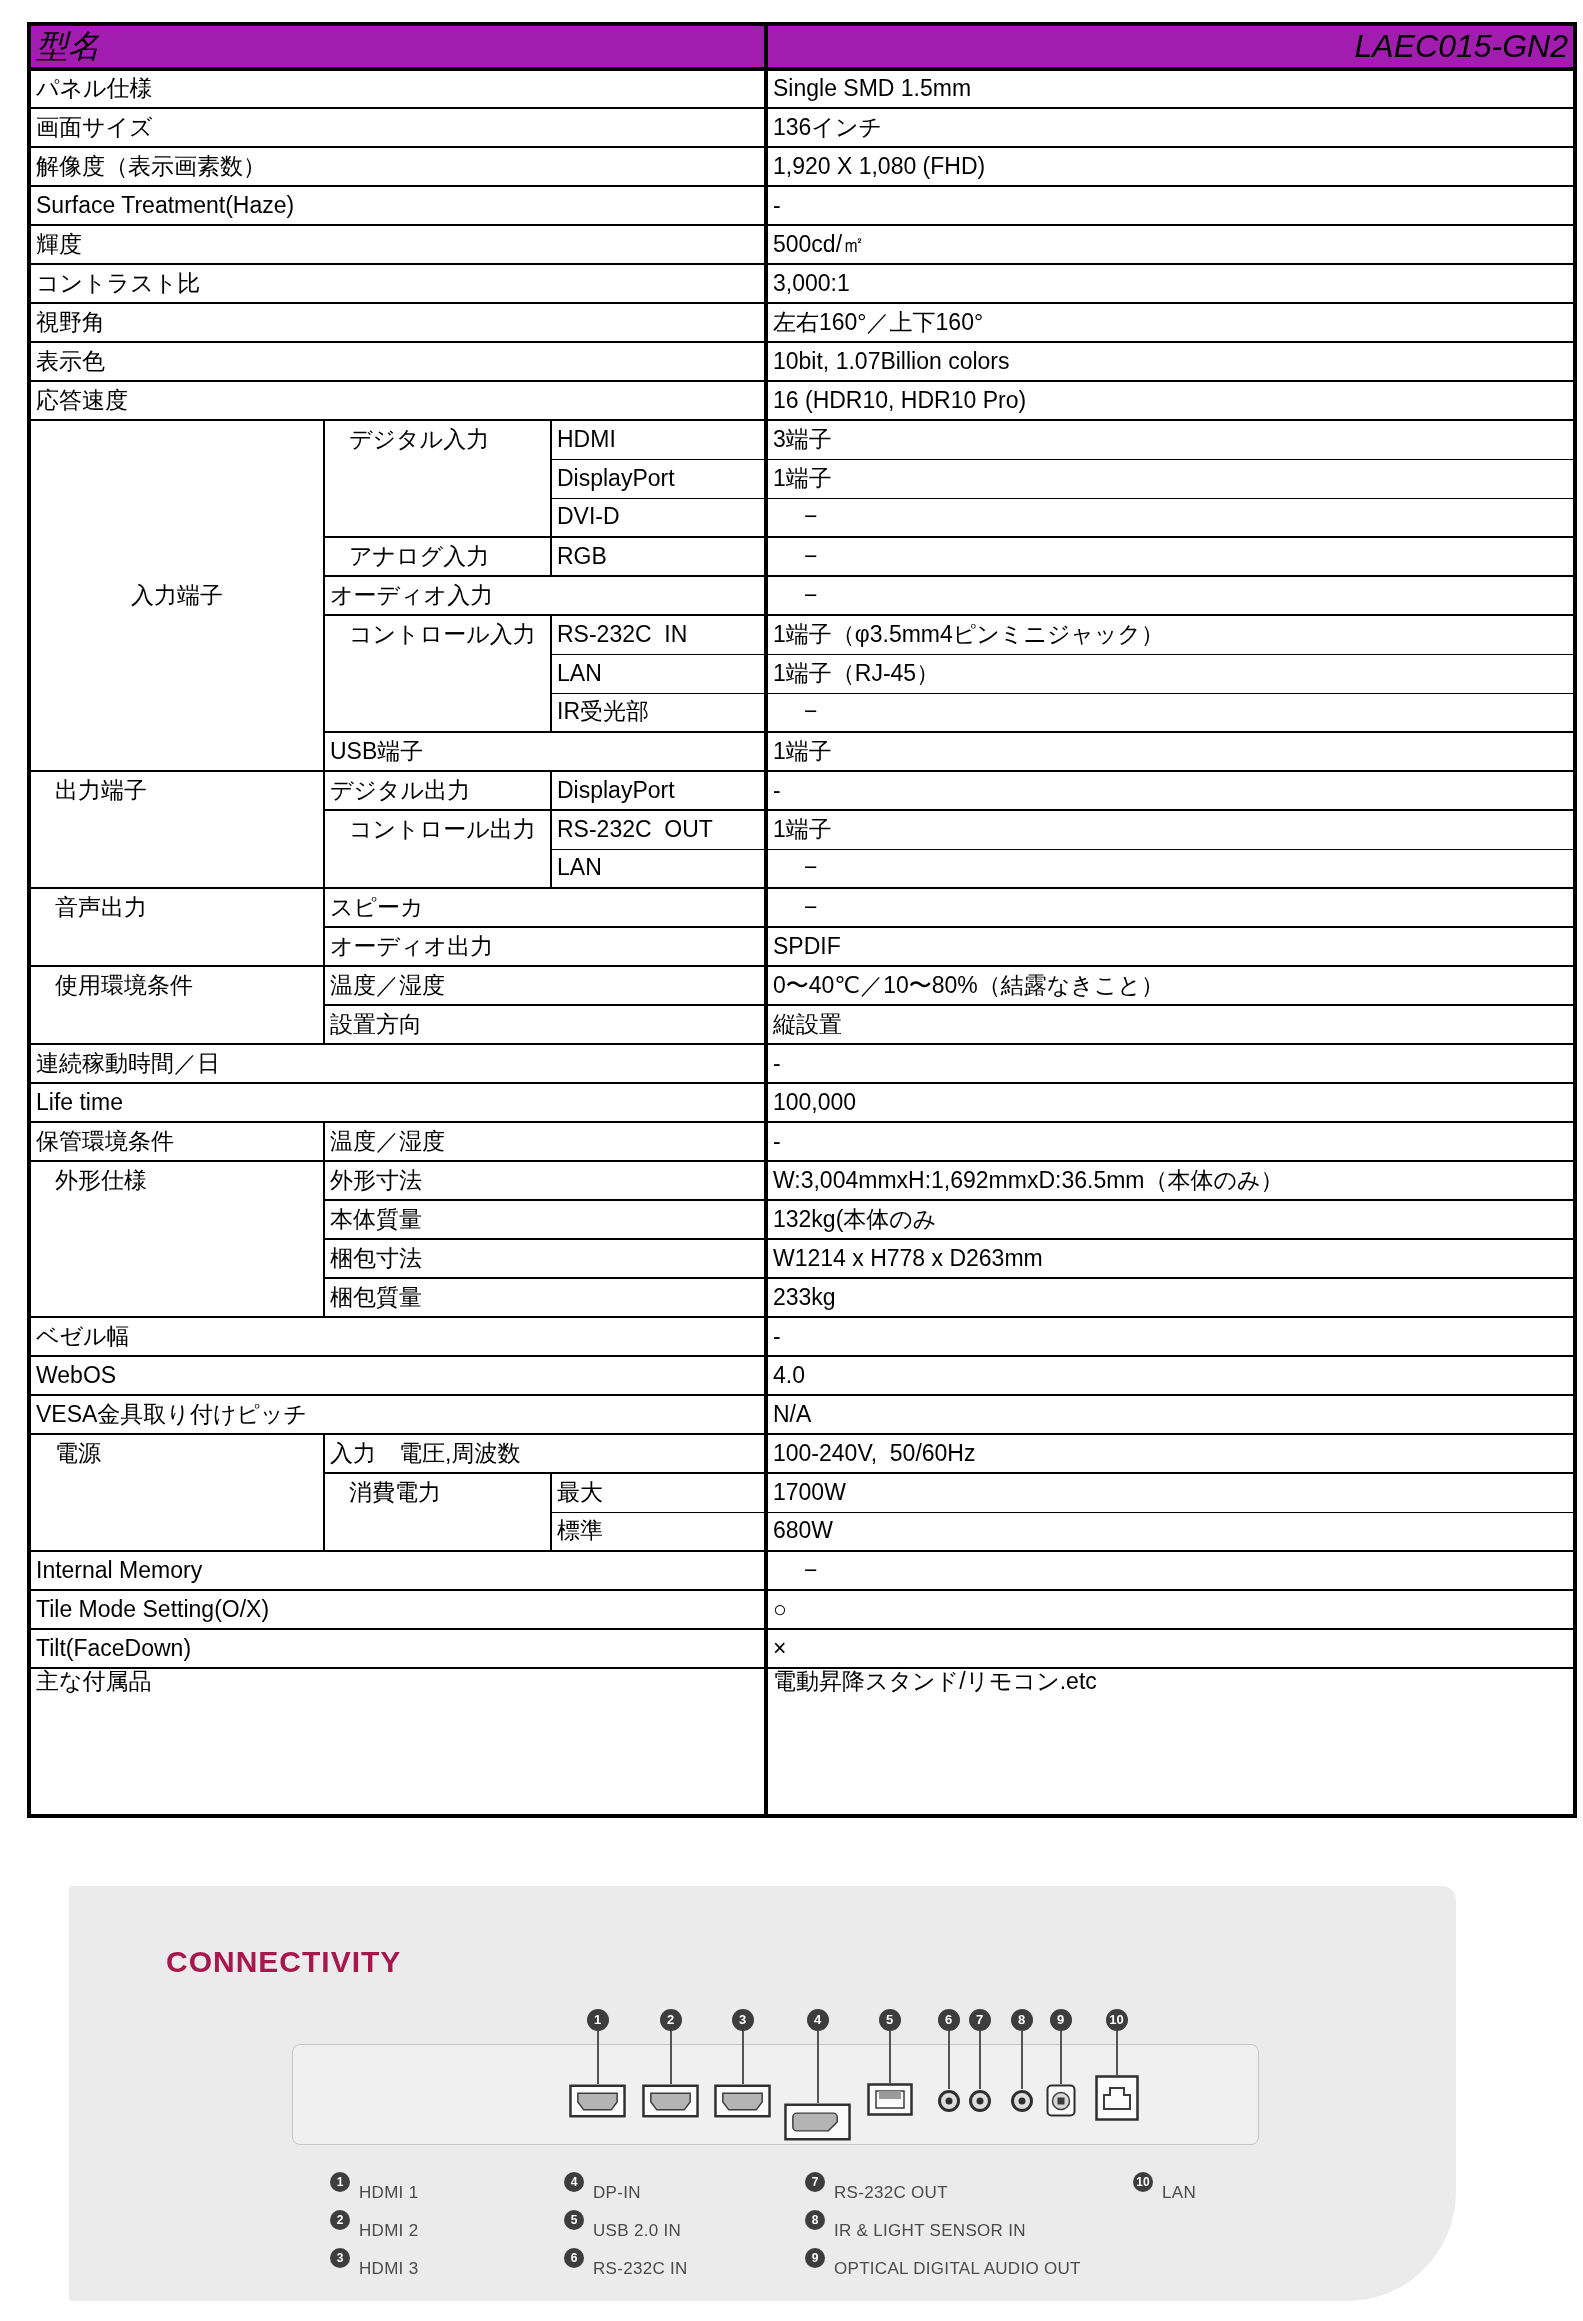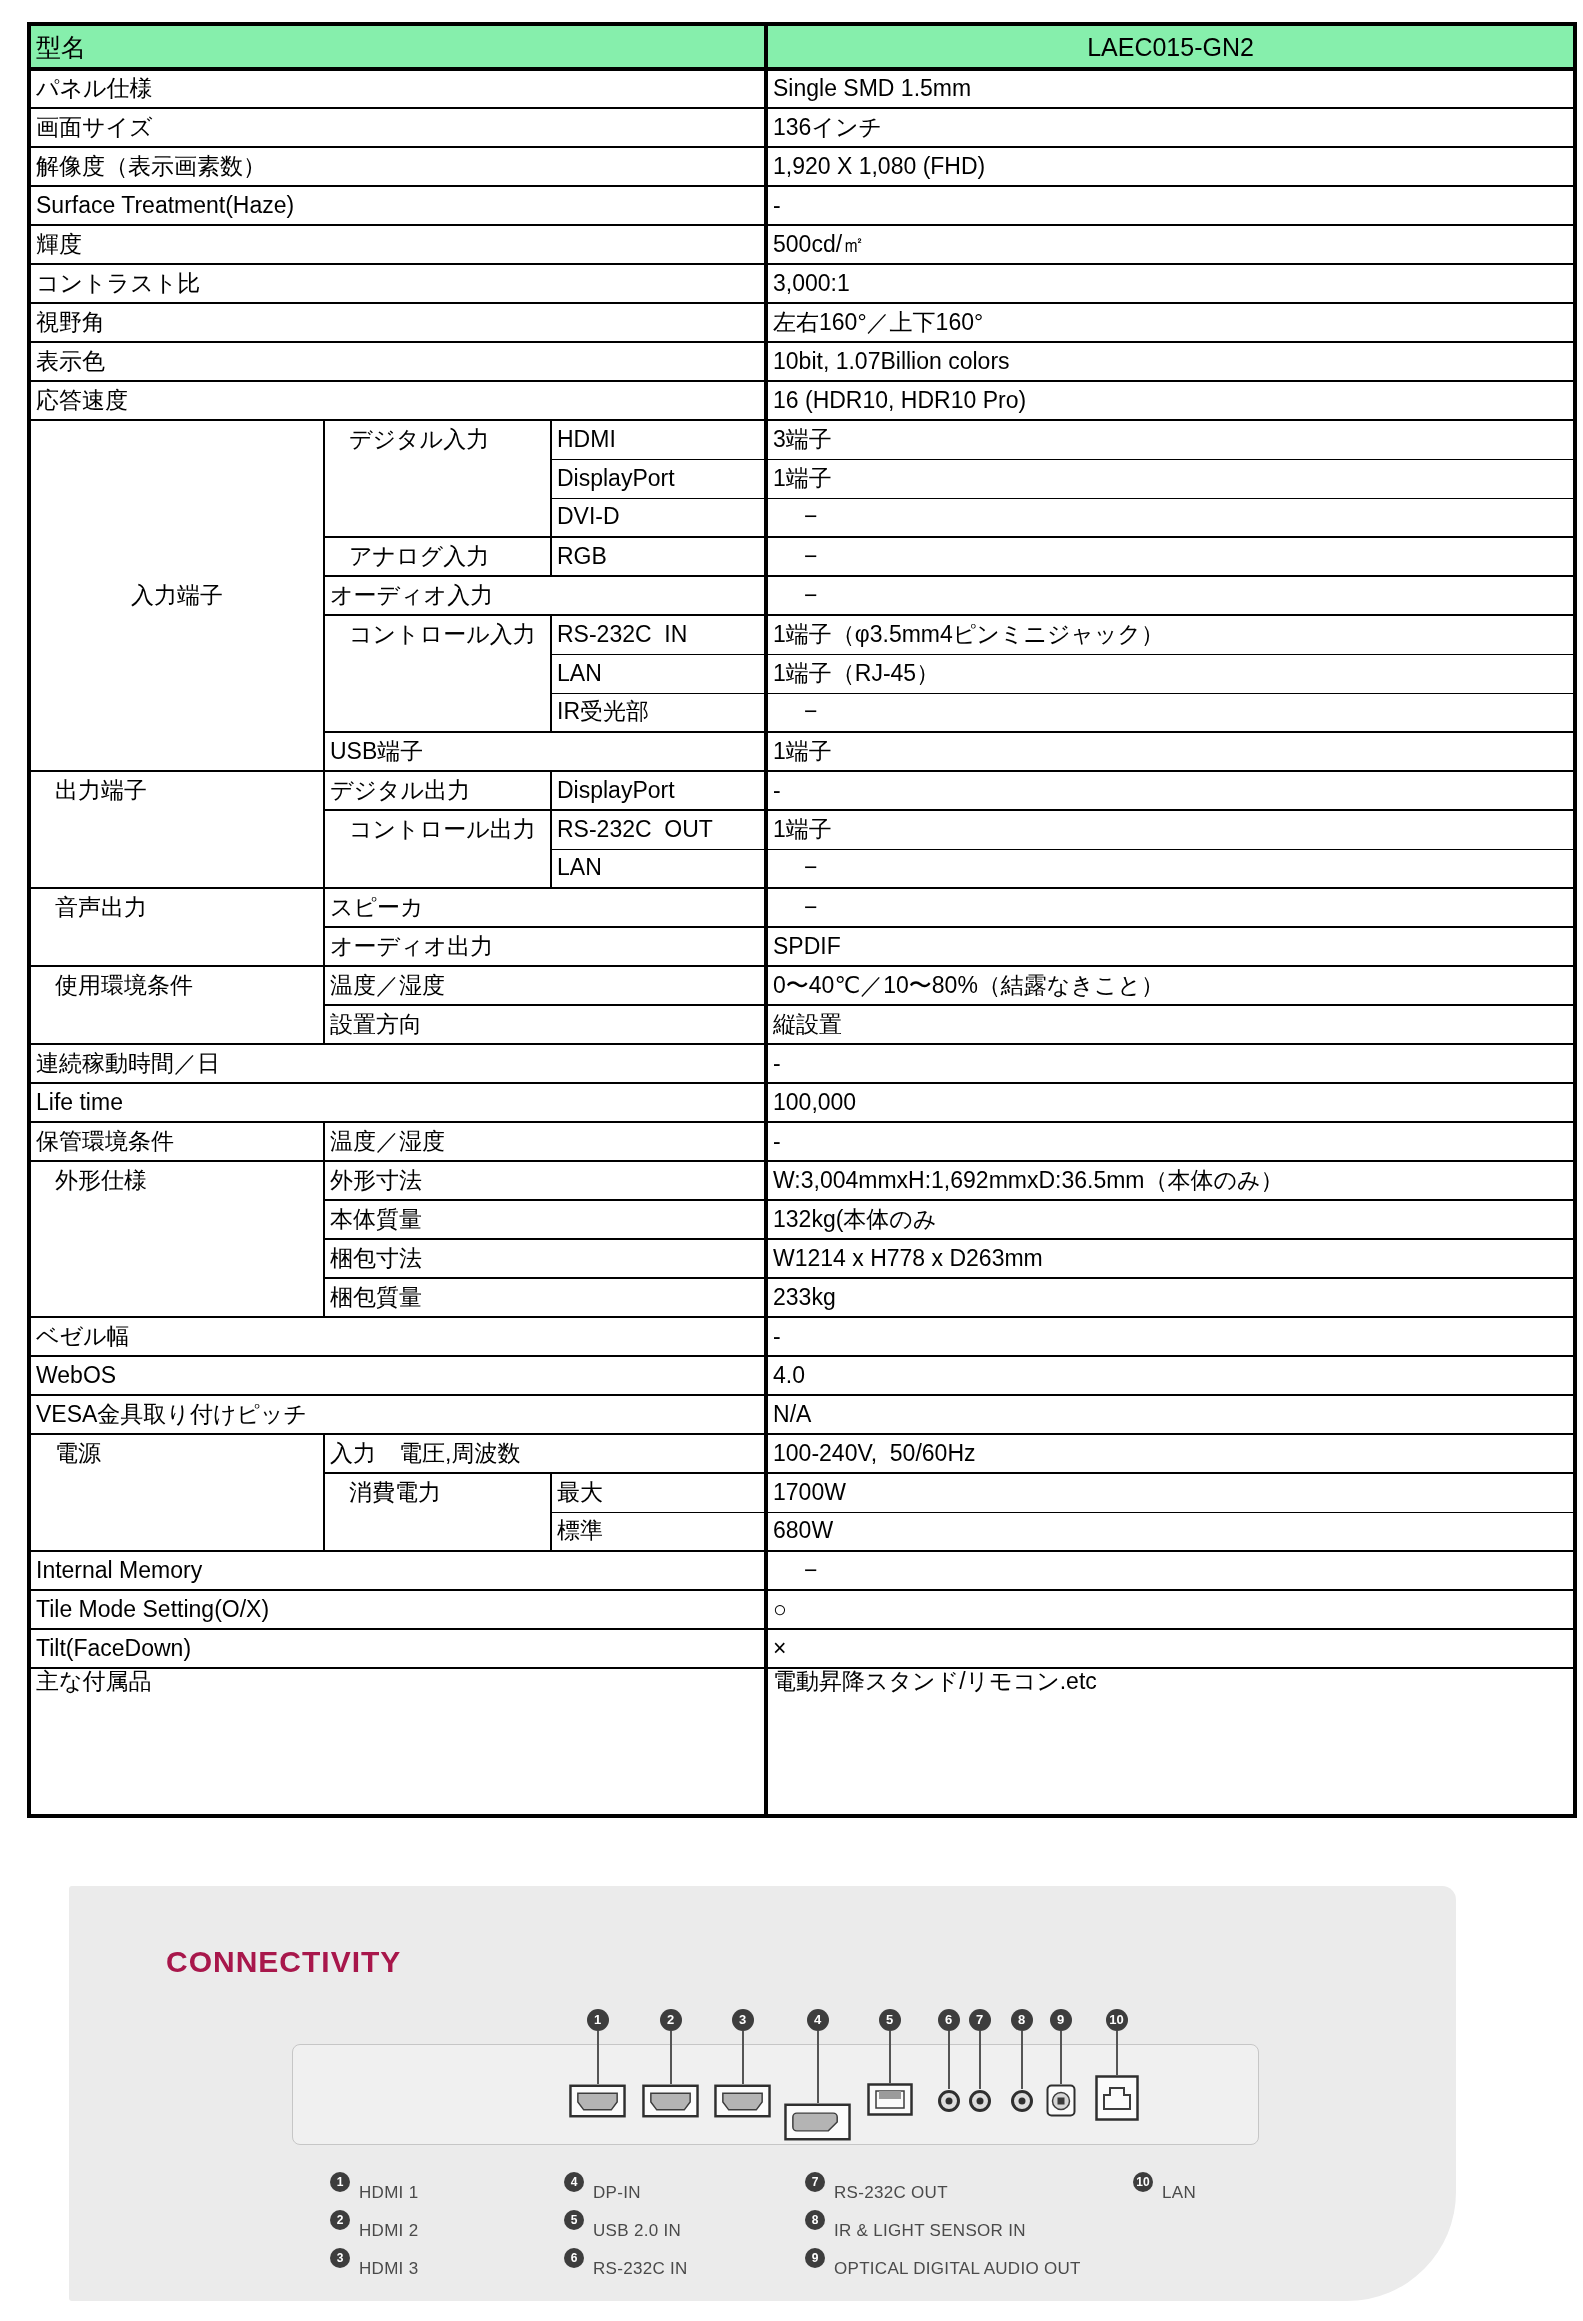--- a/index.html
+++ b/index.html
@@ -7,22 +7,22 @@
   .page { position:relative; width:1583px; height:2322px; background:#fff; overflow:hidden; }
 
   
   table.spec { position:absolute; left:27px; top:22px; width:1545px;
                border-collapse:collapse; table-layout:fixed;
                border:4px solid #000; }
   .spec td { border:2px solid #000; font-size:23px; padding:0 5px;
              vertical-align:middle; line-height:1.12; white-space:pre-wrap; overflow:hidden; }
   .spec tr { height:39px; }
   .spec tr.head { height:45px; }
-  .spec tr.head td { background:#86efac; border-bottom:4px solid #000; font-size:25px; }
-  .spec td.hval { text-align:center; }
+  .spec tr.head td { background:#a21caf; border-bottom:4px solid #000; font-size:32px;font-style:italic; }
+  .spec td.hval { text-align:right; }
   .spec td.val { border-left:4px solid #000; }
   .spec td.center { text-align:center; }
   .spec td.vtop { vertical-align:top; padding-top:6px;padding-left:24px; }
   .spec tr.sub td { border-top-width:1px; }
   .spec tr.presub td { border-bottom-width:1px; }
   .spec td.dash { padding-left:36px; }
   .spec tr.tall { height:148px; }
   .spec tr.tall td { vertical-align:top; }
 
   

